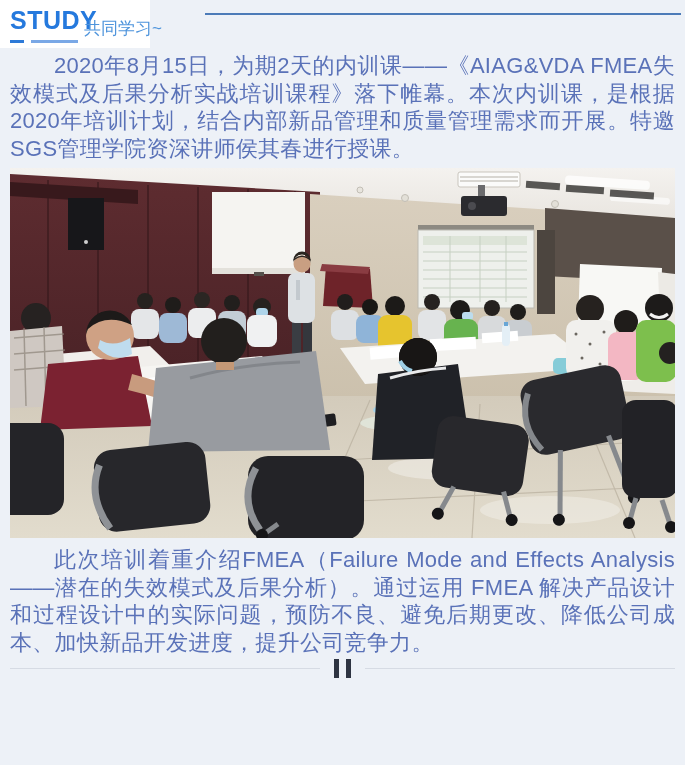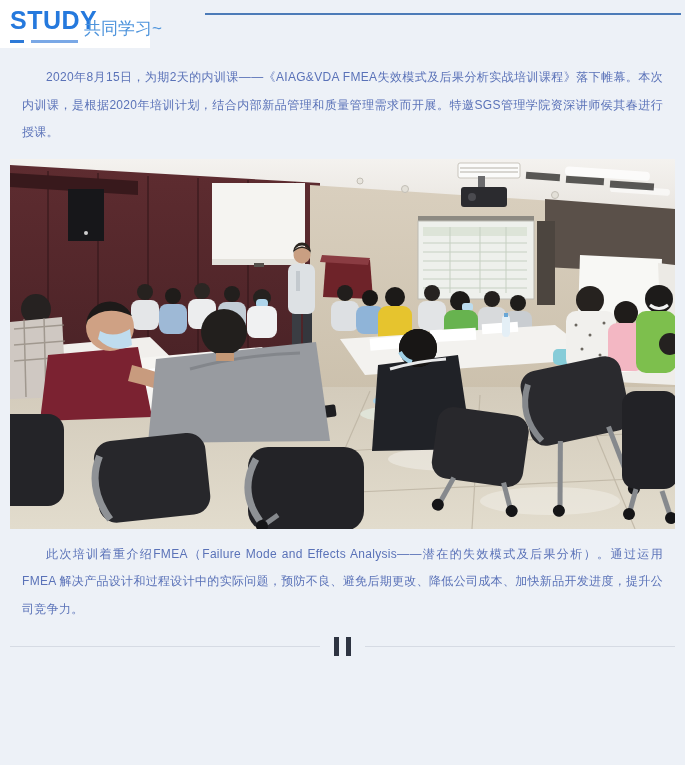--- a/index.html
+++ b/index.html
@@ -16,21 +16,21 @@
     position:absolute;left:10px;top:6px;
     font-size:25px;font-weight:800;color:#2579dd;letter-spacing:.5px;
   }
   .hdr-u1{position:absolute;left:10px;top:40px;width:14px;height:3px;background:#2d7ad8;}
   .hdr-u2{position:absolute;left:31px;top:40px;width:47px;height:3px;background:#7aa8e6;}
   .hdr-sub{position:absolute;left:84px;top:17px;font-size:17px;color:#4e94dc;}
   .hdr-line{position:absolute;left:205px;right:4px;top:13px;height:1.5px;background:#4c7bb8;}
   
   main{padding:0 10px;}
   p.body-text{
-    margin:12px;font-size:12px;line-height:27.5px;color:#5a72b8;
+    margin:0;font-size:22px;line-height:27.5px;color:#5a72b8;
     text-align:justify;text-indent:2em;letter-spacing:.3px;
   }
   .p-intro{margin-top:6px;}
   figure.photo{margin:6px 0 8px;width:665px;height:370px;overflow:hidden;background:#d8d0c2;}
   figure.photo svg{display:block;}
   .divider{display:flex;align-items:center;height:22px;margin:1px 0;}
   .dline{flex:1;height:1px;background:#d6dbe4;}
   .dline.left{margin-right:14px;}
   .dline.right{margin-left:14px;}
   .bar{width:5px;height:19px;background:#2e3442;}

